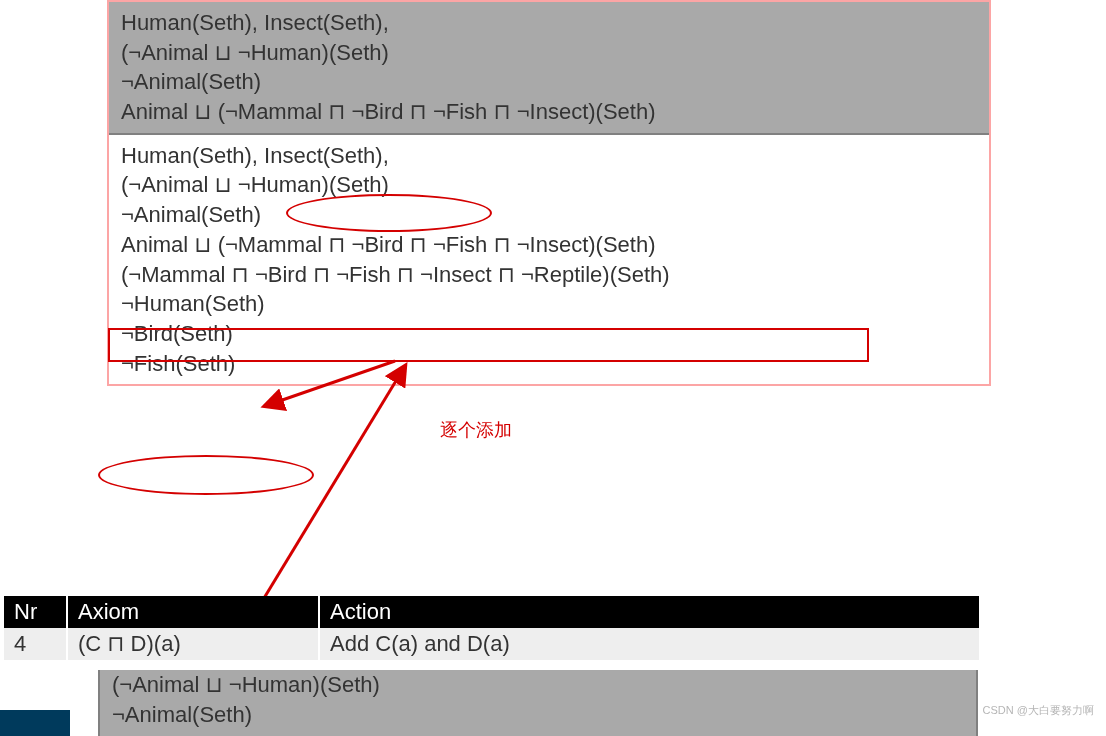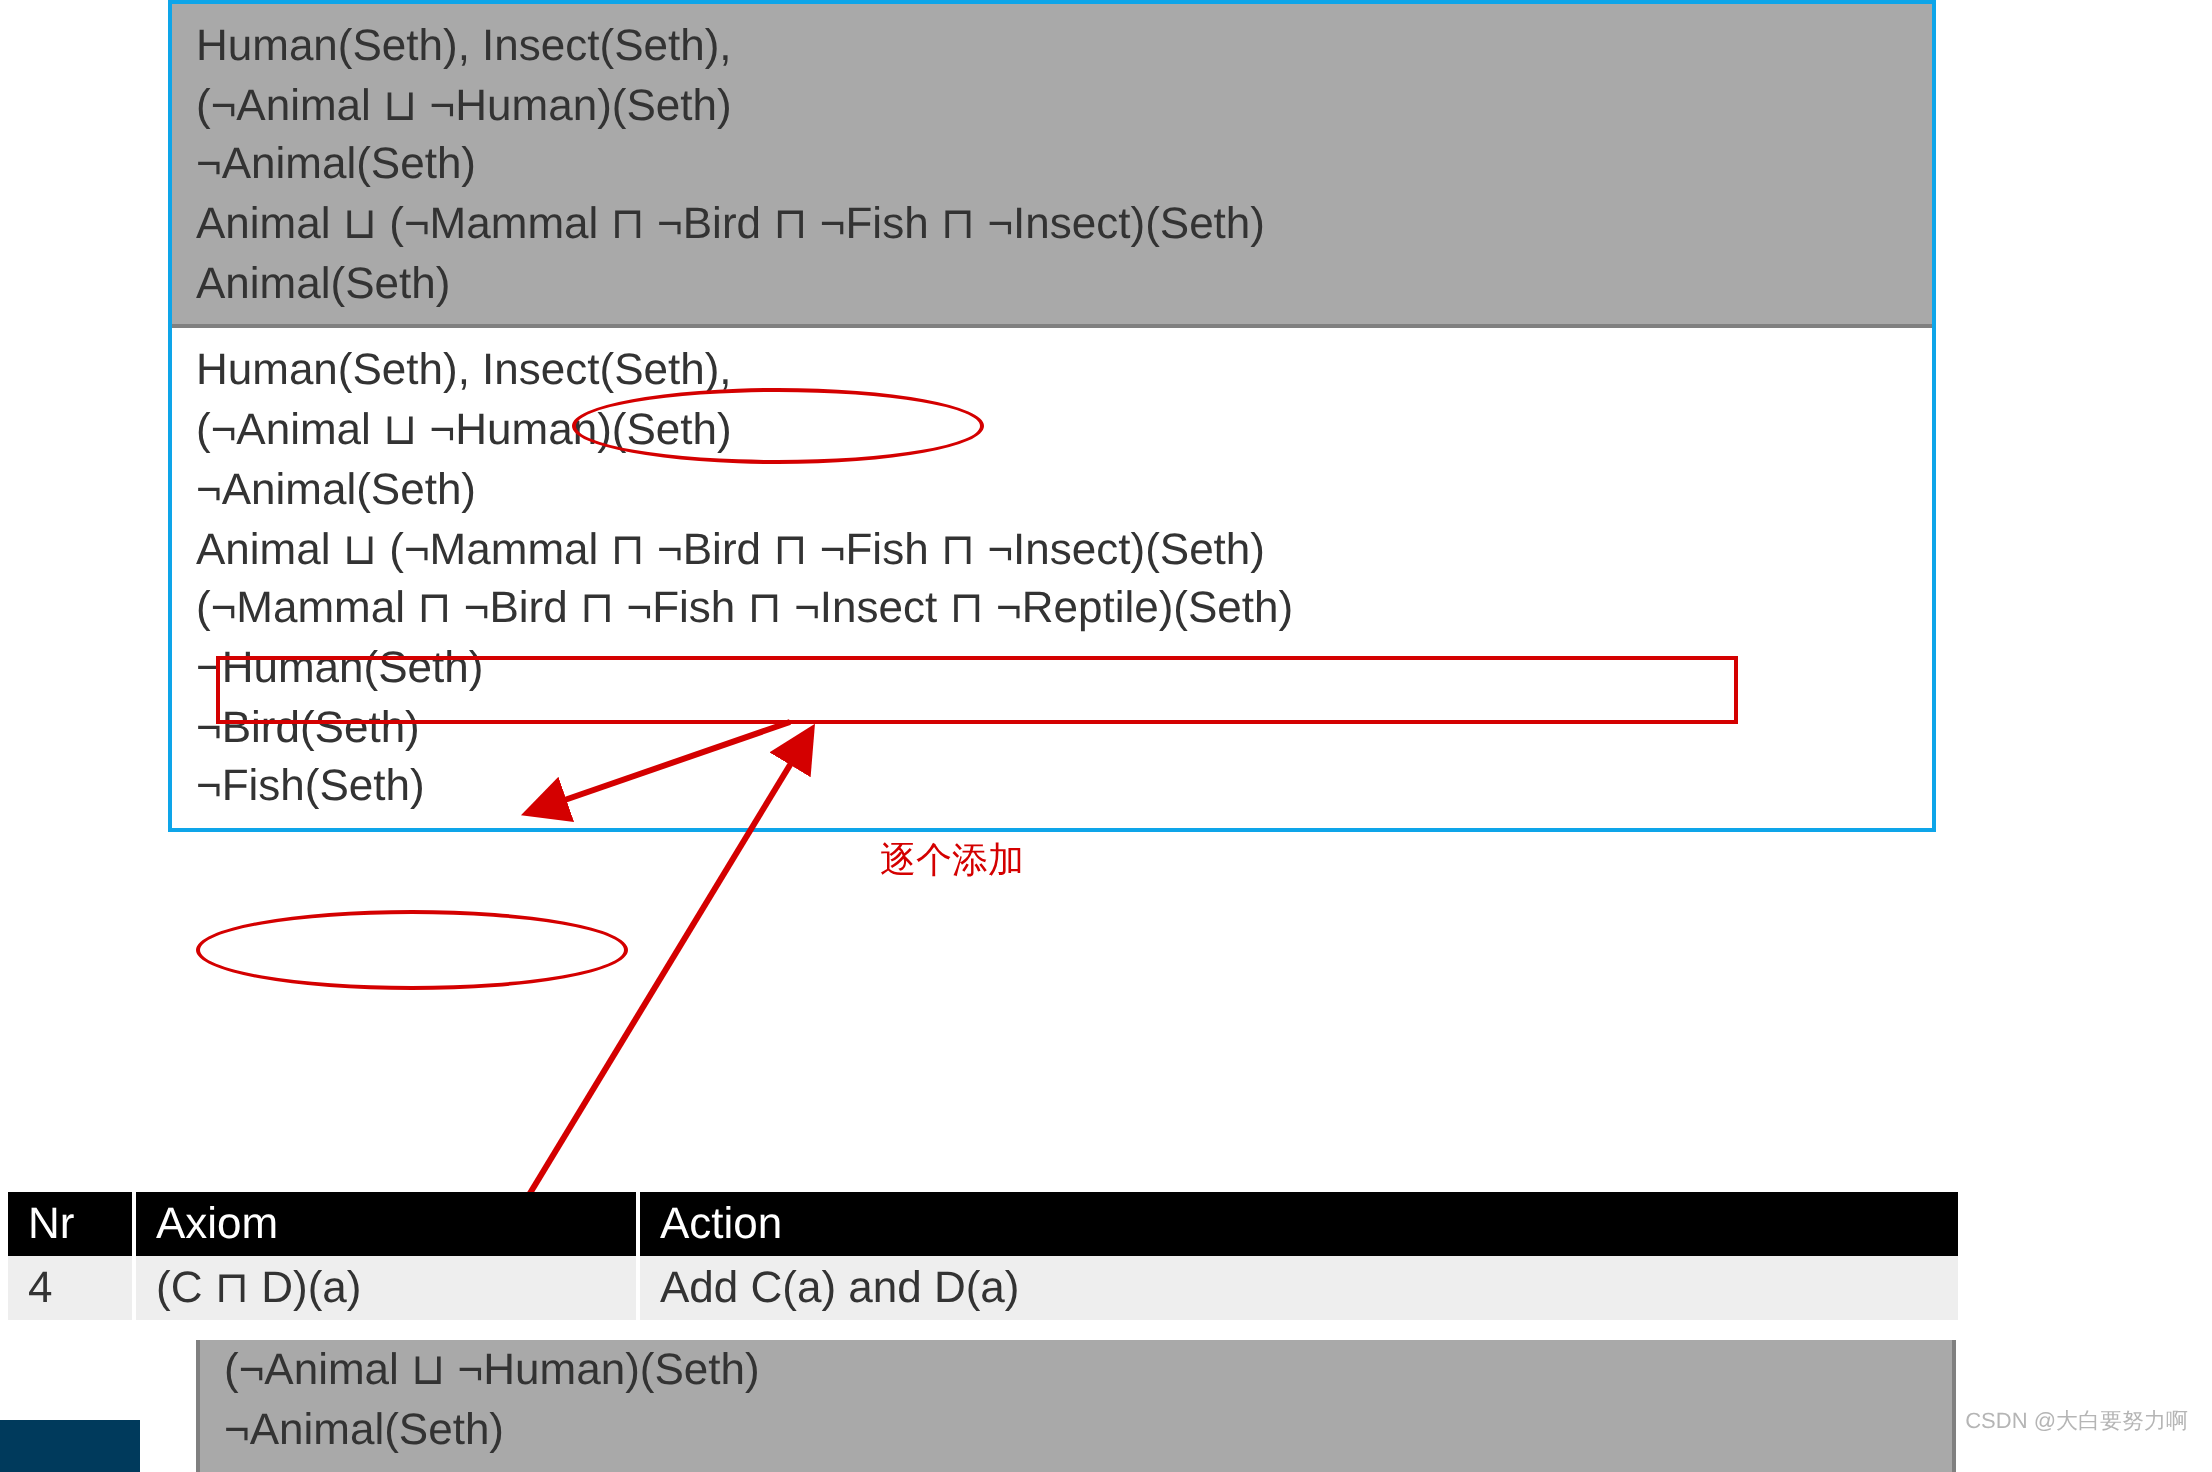--- a/index.html
+++ b/index.html
@@ -9,24 +9,24 @@
     font-size: 22px;
     color: #333333;
     background: #ffffff;
     width: 1106px;
     height: 736px;
     overflow: hidden;
     position: relative;
   }
   .outer-box {
     position: absolute;
-    left: 84px;
+    left: 107px;
     top: 0px;
     width: 880px;
-    border: 2px solid #0ea5e9;
+    border: 2px solid #fca5a5;
   }
   .gray-block {
     background: #a9a9a9;
     padding: 6px 12px 6px 12px;
     line-height: 1.35;
     border-bottom: 2px solid #808080;
   }
   .white-block {
     background: #ffffff;
     padding: 6px 12px 6px 12px;
@@ -117,21 +117,20 @@
 </style>
 </head>
 <body>
 
 <div class="outer-box">
   <div class="gray-block">
     <div class="line">Human(Seth), Insect(Seth),</div>
     <div class="line">(¬Animal ⊔ ¬Human)(Seth)</div>
     <div class="line">¬Animal(Seth)</div>
     <div class="line">Animal ⊔ (¬Mammal ⊓ ¬Bird ⊓ ¬Fish ⊓ ¬Insect)(Seth)</div>
-    <div class="line">Animal(Seth)</div>
   </div>
   <div class="white-block">
     <div class="line">Human(Seth), Insect(Seth),</div>
     <div class="line">(¬Animal ⊔ ¬Human)(Seth)</div>
     <div class="line">¬Animal(Seth)</div>
     <div class="line">Animal ⊔ (¬Mammal ⊓ ¬Bird ⊓ ¬Fish ⊓ ¬Insect)(Seth)</div>
     <div class="line">(¬Mammal ⊓ ¬Bird ⊓ ¬Fish ⊓ ¬Insect ⊓ ¬Reptile)(Seth)</div>
     <div class="line">¬Human(Seth)</div>
     <div class="line">¬Bird(Seth)</div>
     <div class="line">¬Fish(Seth)</div>

